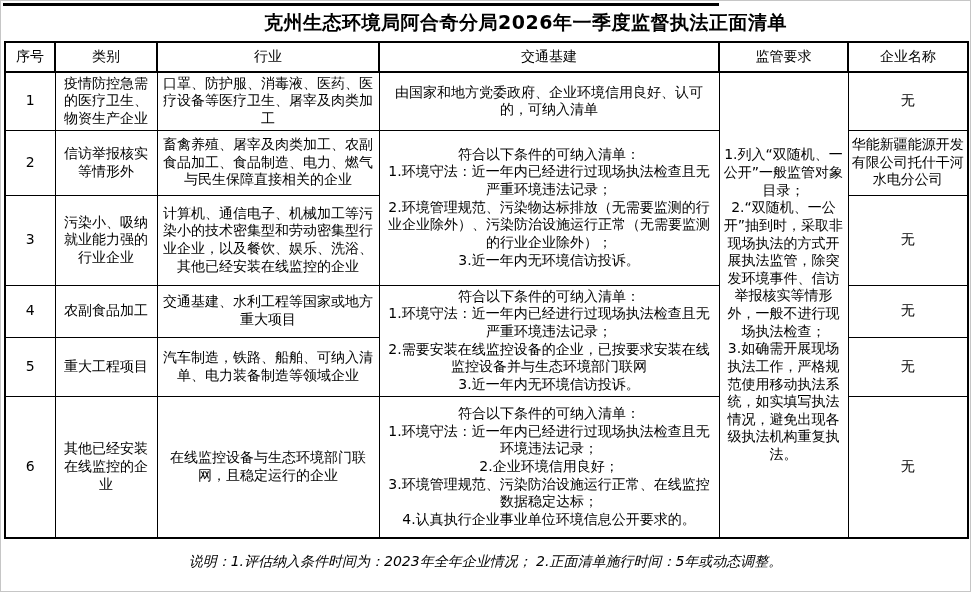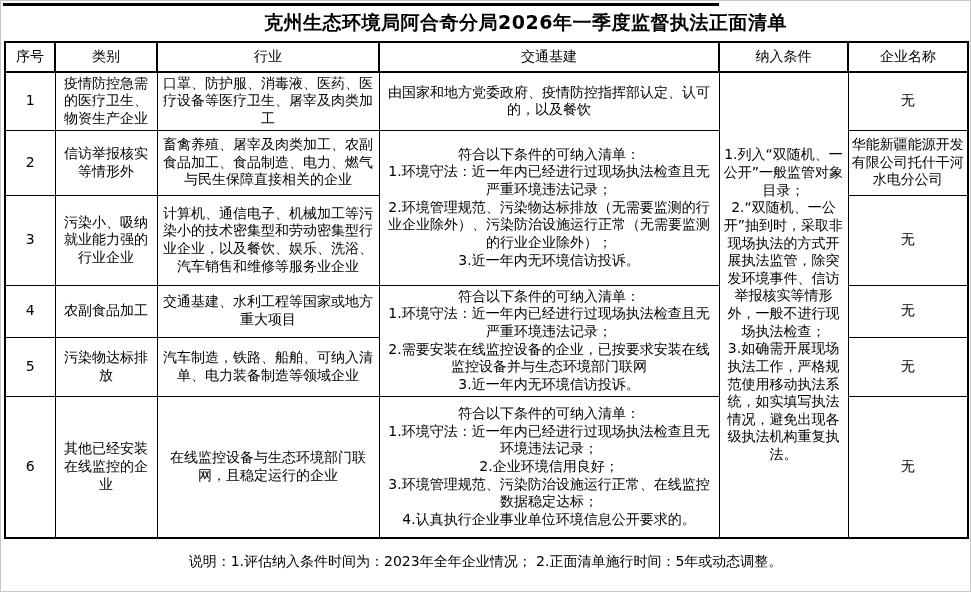--- a/index.html
+++ b/index.html
@@ -47,20 +47,21 @@
     text-align:center;
     vertical-align:middle;
     white-space:pre-line;
     overflow:hidden;
   }
   .footnote{
     position:absolute;top:552px;left:0;width:100%;
     text-align:center;
     font-size:14px;
     white-space:nowrap;
+    font-style:italic;
   }
 </style>
 </head>
 <body>
 
 <div class="top-rule"></div>
 
 <div class="doc-title">克州生态环境局阿合奇分局2026年一季度监督执法正面清单</div>
 
 <table class="tbl">
@@ -71,62 +72,62 @@
     <col style="width:340px">
     <col style="width:129px">
     <col style="width:120px">
   </colgroup>
   <tbody>
       <tr style="height:30px">
     <th>序号</th>
     <th>类别</th>
     <th>行业</th>
     <th>交通基建</th>
-    <th>纳入条件</th>
+    <th>监管要求</th>
     <th>企业名称</th>
   </tr>
   <tr style="height:58px">
     <td>1</td>
     <td>疫情防控急需的医疗卫生、物资生产企业</td>
     <td>口罩、防护服、消毒液、医药、医疗设备等医疗卫生、屠宰及肉类加工</td>
-    <td>由国家和地方党委政府、疫情防控指挥部认定、认可的，以及餐饮</td>
+    <td>由国家和地方党委政府、企业环境信用良好、认可的，可纳入清单</td>
     <td rowspan="6">1.列入“双随机、一公开”一般监管对象目录；
 2.“双随机、一公开”抽到时，采取非现场执法的方式开展执法监管，除突发环境事件、信访举报核实等情形外，一般不进行现场执法检查；
 3.如确需开展现场执法工作，严格规范使用移动执法系统，如实填写执法情况，避免出现各级执法机构重复执法。</td>
     <td>无</td>
   </tr>
   <tr style="height:65px">
     <td>2</td>
     <td>信访举报核实等情形外</td>
     <td>畜禽养殖、屠宰及肉类加工、农副食品加工、食品制造、电力、燃气与民生保障直接相关的企业</td>
     <td rowspan="2">符合以下条件的可纳入清单：
 1.环境守法：近一年内已经进行过现场执法检查且无严重环境违法记录；
 2.环境管理规范、污染物达标排放（无需要监测的行业企业除外）、污染防治设施运行正常（无需要监测的行业企业除外）；
 3.近一年内无环境信访投诉。</td>
     <td>华能新疆能源开发有限公司托什干河水电分公司</td>
   </tr>
   <tr style="height:90px">
     <td>3</td>
     <td>污染小、吸纳就业能力强的行业企业</td>
-    <td>计算机、通信电子、机械加工等污染小的技术密集型和劳动密集型行业企业，以及餐饮、娱乐、洗浴、汽车销售和维修等服务业企业</td>
+    <td>计算机、通信电子、机械加工等污染小的技术密集型和劳动密集型行业企业，以及餐饮、娱乐、洗浴、其他已经安装在线监控的企业</td>
     <td>无</td>
   </tr>
   <tr style="height:52px">
     <td>4</td>
     <td>农副食品加工</td>
     <td>交通基建、水利工程等国家或地方重大项目</td>
     <td rowspan="2">符合以下条件的可纳入清单：
 1.环境守法：近一年内已经进行过现场执法检查且无严重环境违法记录；
 2.需要安装在线监控设备的企业，已按要求安装在线监控设备并与生态环境部门联网
 3.近一年内无环境信访投诉。</td>
     <td>无</td>
   </tr>
   <tr style="height:59px">
     <td>5</td>
-    <td>污染物达标排放</td>
+    <td>重大工程项目</td>
     <td>汽车制造，铁路、船舶、可纳入清单、电力装备制造等领域企业</td>
     <td>无</td>
   </tr>
   <tr style="height:142px">
     <td>6</td>
     <td>其他已经安装在线监控的企业</td>
     <td>在线监控设备与生态环境部门联网，且稳定运行的企业</td>
     <td>符合以下条件的可纳入清单：
 1.环境守法：近一年内已经进行过现场执法检查且无环境违法记录；
 2.企业环境信用良好；

